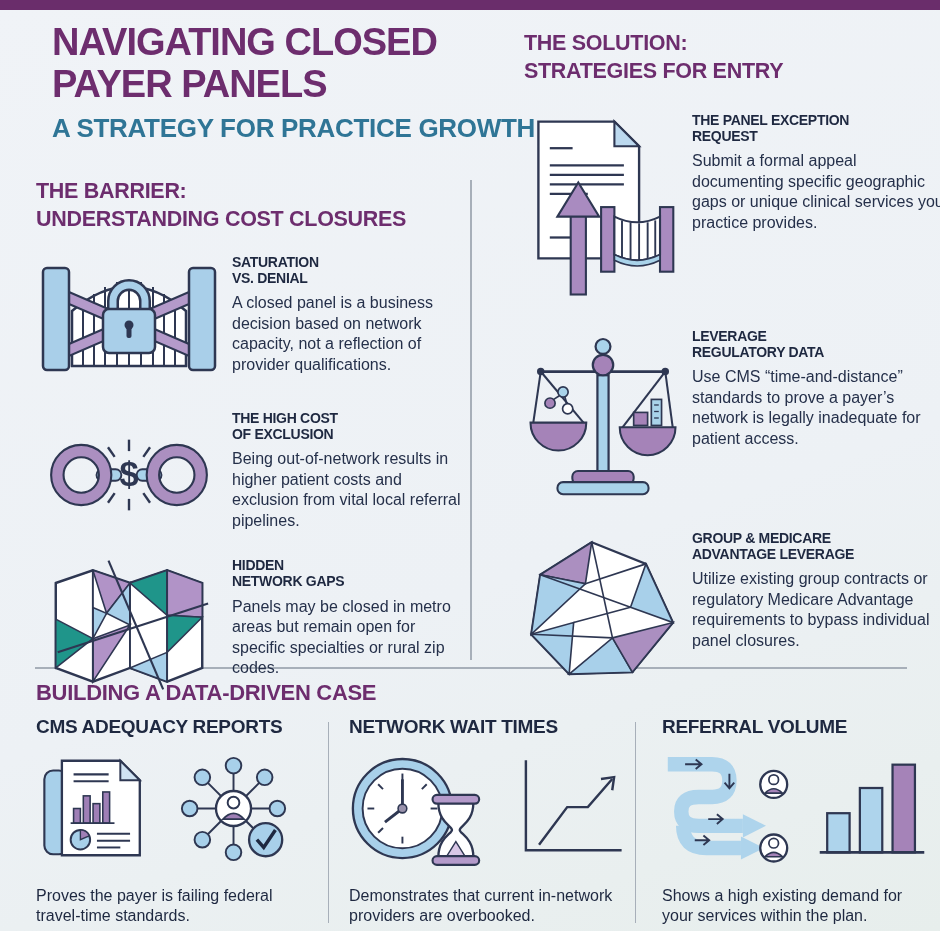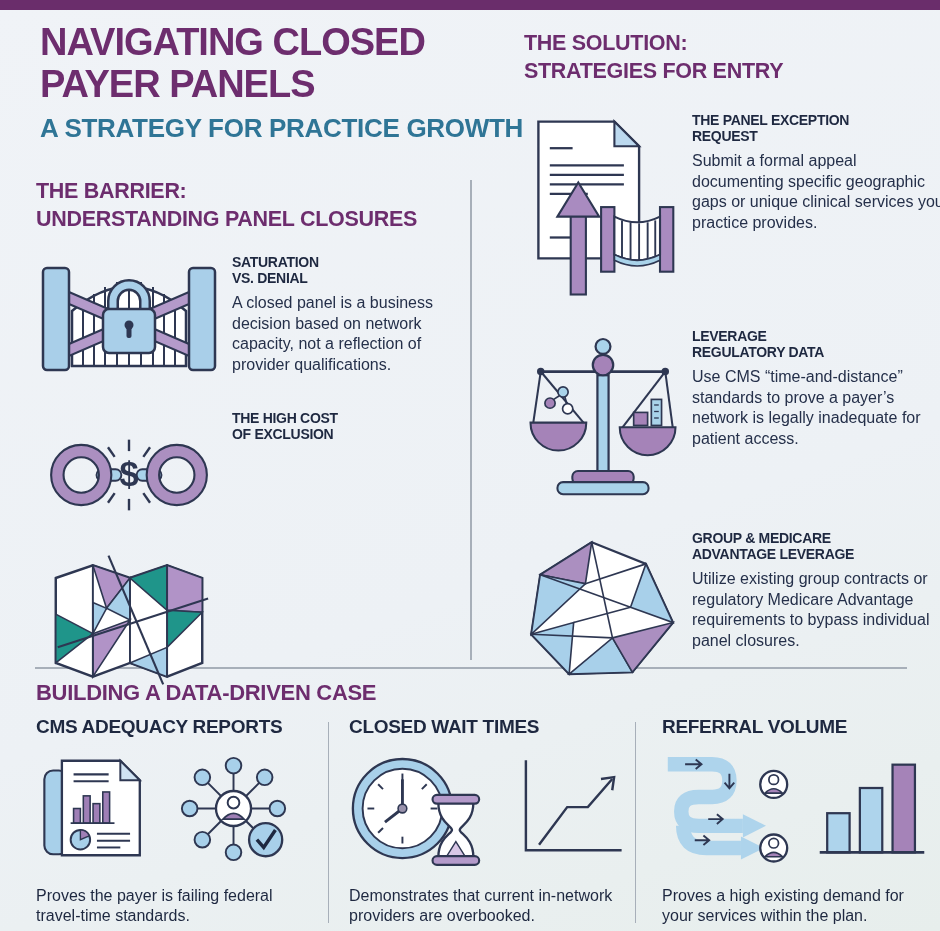--- a/index.html
+++ b/index.html
@@ -4,21 +4,21 @@
 <style>
   html,body{margin:0;padding:0;}
   #canvas{
     position:relative;width:940px;height:931px;overflow:hidden;
     background:linear-gradient(160deg,#f0f3f7 0%,#edf1f5 60%,#e7eeec 100%);
     font-family:"Liberation Sans",sans-serif;color:#25304a;
   }
   [data-bind]{white-space:pre-line;}
   .topbar{position:absolute;top:0;left:0;right:0;height:10px;background:#6a2d6b;}
 
-  .header{position:absolute;left:40px;top:22px;}
+  .header{position:absolute;left:52px;top:22px;}
   .h1{font-size:38px;font-weight:bold;color:#6d2d6e;line-height:1.1;letter-spacing:-1px;}
   .subtitle{font-size:26px;font-weight:bold;color:#2f7596;letter-spacing:-0.3px;margin-top:7px;}
 
   .section-head{font-size:21.5px;font-weight:bold;color:#6d2d6e;line-height:1.3;letter-spacing:-0.3px;}
 
   .left-col{position:absolute;left:36px;top:178px;width:434px;}
   .left-col .section-head{margin-bottom:20px;}
   .right-col{position:absolute;left:524px;top:30px;width:428px;}
   .right-col .section-head{margin-bottom:26px;}
 
@@ -57,21 +57,21 @@
     <div class="h1" data-bind="header.title_lines">NAVIGATING CLOSED
 PAYER PANELS</div>
     <div class="subtitle" data-bind="header.subtitle">A STRATEGY FOR PRACTICE GROWTH</div>
   </div>
 
   <div class="vdivider"></div>
   <div class="hdivider"></div>
 
   <div class="left-col">
     <div class="section-head" data-bind="barrier.heading_lines">THE BARRIER:
-UNDERSTANDING PANEL CLOSURES</div>
+UNDERSTANDING COST CLOSURES</div>
 
     <div class="item">
       <span class="iconw">
         <svg width="182" height="130" viewBox="0 0 180 130">
           <path d="M33,112 L33,57 Q90,8 147,57 L147,112 Z" fill="#ffffff" stroke="#2e3752" stroke-width="2.5"></path>
           <g stroke="#2e3752" stroke-width="2">
             <line x1="44" y1="50" x2="44" y2="112"></line>
               <line x1="55" y1="40" x2="55" y2="112"></line>
             <line x1="66" y1="33" x2="66" y2="112"></line>
               <line x1="78" y1="28" x2="78" y2="112"></line>
@@ -117,20 +117,21 @@
           <circle cx="40" cy="51" r="18.5" fill="none" stroke="#2e3752" stroke-width="2.2"></circle>
           <circle cx="140" cy="51" r="25" fill="none" stroke="#ab8fc0" stroke-width="13"></circle>
           <circle cx="140" cy="51" r="31.5" fill="none" stroke="#2e3752" stroke-width="2.2"></circle>
           <circle cx="140" cy="51" r="18.5" fill="none" stroke="#2e3752" stroke-width="2.2"></circle>
           <text x="90" y="63" font-size="36" font-weight="bold" fill="#2e3752" text-anchor="middle" font-family="Liberation Sans, sans-serif">$</text>
         </svg>
       </span>
       <div class="itxt">
         <div class="item-title" data-bind="barrier.items.1.title_lines">THE HIGH COST
 OF EXCLUSION</div>
+        <div class="item-body" data-bind="barrier.items.1.body">Being out-of-network results in higher patient costs and exclusion from vital local referral pipelines.</div>
       </div>
     </div>
 
     <div class="item">
       <span class="iconw">
         <svg width="166" height="136" viewBox="0 0 170 136">
           <path d="M10,25 L48,12 L86,25 L124,12 L160,25 L160,112 L124,126 L86,112 L48,126 L10,112 Z" fill="#ffffff" stroke="#2e3752" stroke-width="2.5"></path>
           <g stroke="#2e3752" stroke-width="1.6">
             <polygon points="48,12 86,25 62,56" fill="#b193c7"></polygon>
             <polygon points="86,25 124,12 124,58" fill="#1f958a"></polygon>
@@ -142,20 +143,25 @@
             <polygon points="86,112 124,126 124,96" fill="#a8d0ea"></polygon>
             <polygon points="48,50 62,56 48,82" fill="#a8d0ea"></polygon>
           </g>
           <line x1="48" y1="12" x2="48" y2="126" stroke="#2e3752" stroke-width="2"></line>
           <line x1="86" y1="25" x2="86" y2="112" stroke="#2e3752" stroke-width="2"></line>
           <line x1="124" y1="12" x2="124" y2="126" stroke="#2e3752" stroke-width="2"></line>
           <line x1="64" y1="2" x2="120" y2="134" stroke="#2e3752" stroke-width="2.2"></line>
           <line x1="12" y1="96" x2="166" y2="46" stroke="#2e3752" stroke-width="2.2"></line>
         </svg>
       </span>
+      <div class="itxt">
+        <div class="item-title" data-bind="barrier.items.2.title_lines">HIDDEN
+NETWORK GAPS</div>
+        <div class="item-body" data-bind="barrier.items.2.body">Panels may be closed in metro areas but remain open for specific specialties or rural zip codes.</div>
+      </div>
     </div>
   </div>
 
   <div class="right-col">
     <div class="section-head" data-bind="solution.heading_lines">THE SOLUTION:
 STRATEGIES FOR ENTRY</div>
 
     <div class="item">
       <span class="iconw">
         <svg width="152" height="194" viewBox="0 0 160 196">
@@ -312,21 +318,21 @@
               <path d="M81,89 L88,97 L100,79" fill="none" stroke="#1e2840" stroke-width="3.5"></path>
             </svg>
           </span>
         </div>
         <div class="bcaption" data-bind="data_case.columns.0.caption">Proves the payer is failing federal travel-time standards.</div>
       </div>
 
       <div class="bvd"></div>
 
       <div class="bcol bcol2">
-        <div class="bcol-title" data-bind="data_case.columns.1.title">CLOSED WAIT TIMES</div>
+        <div class="bcol-title" data-bind="data_case.columns.1.title">NETWORK WAIT TIMES</div>
         <div class="bicons">
           <span>
             <svg width="136" height="122" viewBox="0 0 140 125">
               <circle cx="55" cy="62" r="46" fill="#ffffff" stroke="#a8d0ea" stroke-width="10"></circle>
               <circle cx="55" cy="62" r="51" fill="none" stroke="#2e3752" stroke-width="2.4"></circle>
               <circle cx="55" cy="62" r="41" fill="none" stroke="#2e3752" stroke-width="2"></circle>
               <g stroke="#2e3752" stroke-width="2">
                 <line x1="55" y1="26" x2="55" y2="33"></line>
                   <line x1="55" y1="91" x2="55" y2="98"></line>
                 <line x1="19" y1="62" x2="26" y2="62"></line>
@@ -382,18 +388,18 @@
           </span>
           <span>
             <svg width="112" height="112" viewBox="0 0 120 115">
               <rect x="12" y="62" width="24" height="42" fill="#aed4ec" stroke="#2e3752" stroke-width="2.4"></rect>
               <rect x="47" y="35" width="24" height="69" fill="#aed4ec" stroke="#2e3752" stroke-width="2.4"></rect>
               <rect x="82" y="10" width="24" height="94" fill="#a583b8" stroke="#2e3752" stroke-width="2.4"></rect>
               <line x1="4" y1="104" x2="116" y2="104" stroke="#2e3752" stroke-width="3"></line>
             </svg>
           </span>
         </div>
-        <div class="bcaption" data-bind="data_case.columns.2.caption">Proves a high existing demand for your services within the plan.</div>
+        <div class="bcaption" data-bind="data_case.columns.2.caption">Shows a high existing demand for your services within the plan.</div>
       </div>
 
     </div>
   </div>
 </div>
 
 </body></html>

